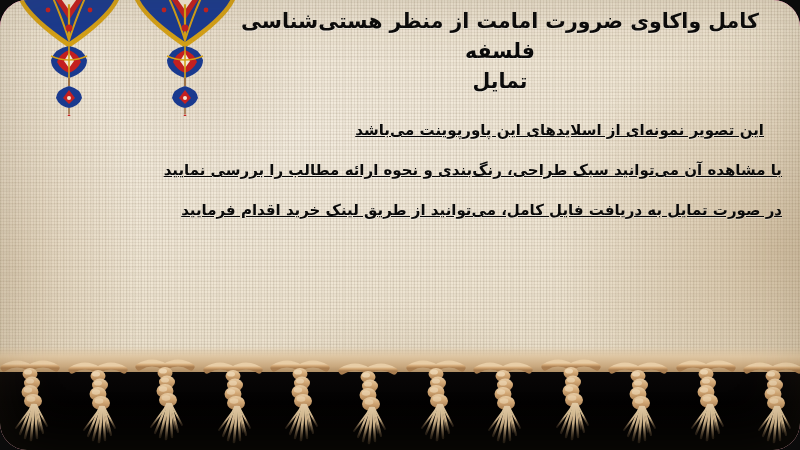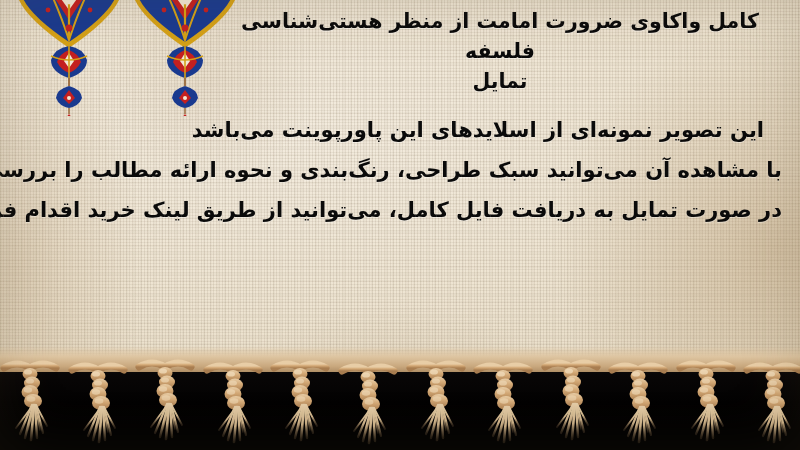--- a/index.html
+++ b/index.html
@@ -5,20 +5,21 @@
 <style>
   html,body{margin:0;padding:0;}
   body{
     width:800px;height:450px;overflow:hidden;
     font-family:"DejaVu Sans","Liberation Sans",sans-serif;
     background:#0b0b0b;
   }
   .slide{
     position:relative;width:800px;height:450px;overflow:hidden;
     background:#ec4899;
+    border-radius:27px;
   }
 
   
   .bg-base{
     position:absolute;inset:0;
     background:
       radial-gradient(ellipse 120% 90% at 38% 30%, #f3ece0 0%, #eee5d4 42%, #e7dcc7 72%, #ddd0b6 100%);
   }
   .bg-weave{
     position:absolute;inset:0;
@@ -50,23 +51,24 @@
     color:#0a0a0a;
     font-size:20.5px;line-height:30px;font-weight:700;
     letter-spacing:.1px;
     text-shadow:0 1px 0 rgba(255,255,255,.35);
   }
   .body-block{
     position:absolute;top:110px;right:18px;width:764px;
     text-align:right;color:#0a0a0a;
   }
   .body-line{
-    font-size:21px;line-height:40px;font-weight:600;
+    font-size:15px;line-height:40px;font-weight:600;
     white-space:nowrap;
     text-shadow:0 1px 0 rgba(255,255,255,.32);
+    text-decoration:underline;
   }
   .body-line.l1{padding-right:18px;}
   .body-line.l2{padding-right:0px;}
   .body-line.l3{padding-right:0px;}
 
   
   .fringe-zone{
     position:absolute;left:0;right:0;bottom:0;height:88px;
   }
   .fringe-black{

